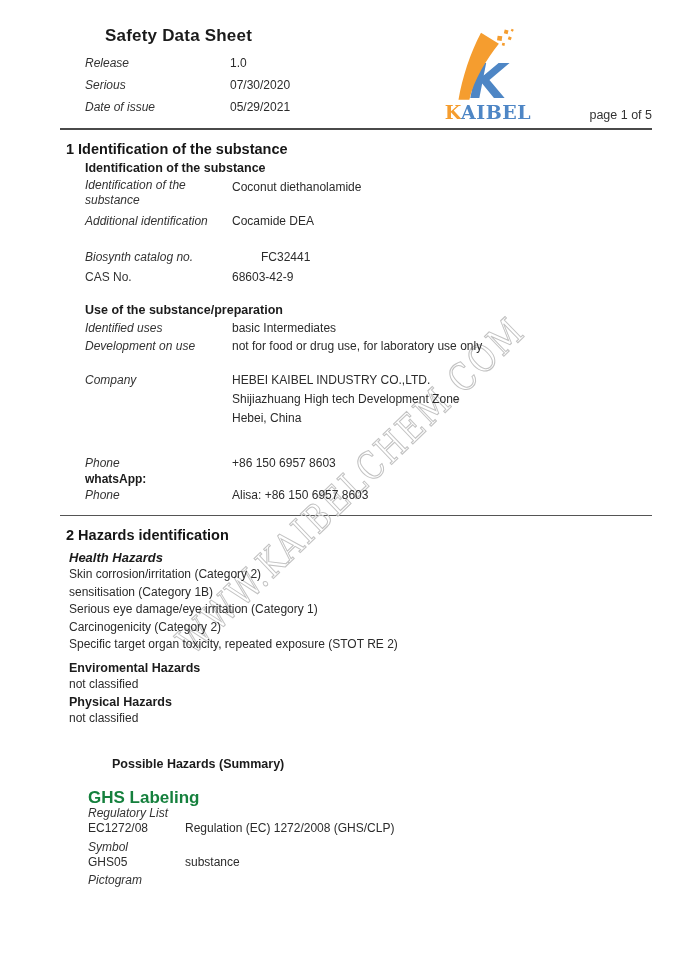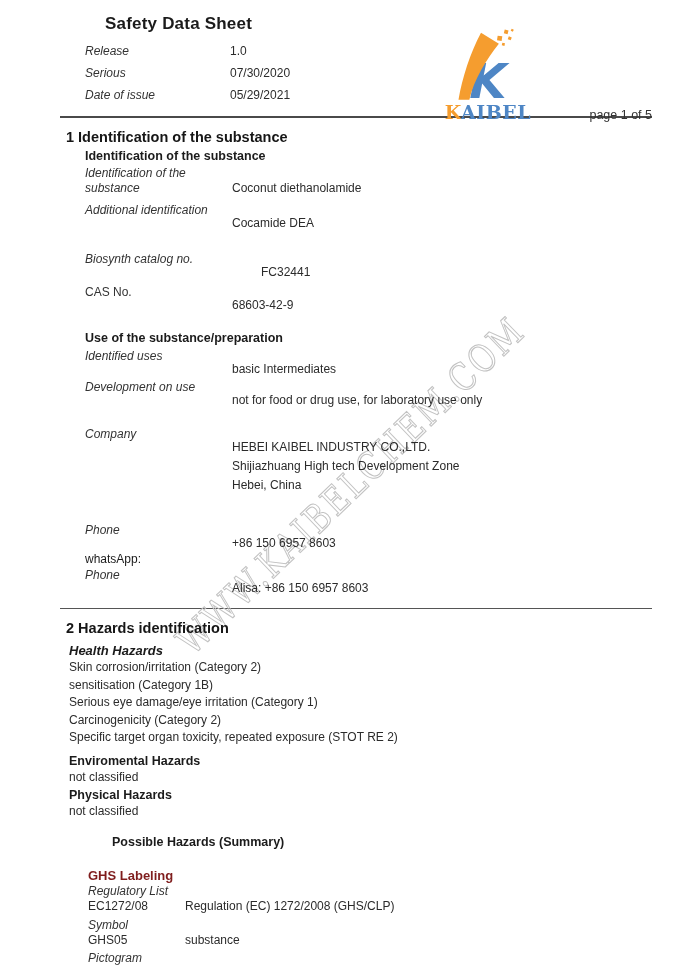--- a/index.html
+++ b/index.html
@@ -5,21 +5,21 @@
   html,body { margin:0; padding:0; background:#ffffff; }
   .page {
     position:relative;
     width:700px; height:980px;
     background:#ffffff;
     font-family:"Liberation Sans", sans-serif;
     color:#2e2e2e;
     overflow:hidden;
   }
   
-  .header { padding:14px 0 0 85px; }
+  .header { padding:26px 0 0 85px; }
   .doc-title {
     margin-left:20px;
     font-size:17px; font-weight:bold; color:#1b1b1b; letter-spacing:.2px;
     line-height:20px;
   }
   .meta { margin-top:6px; }
   .meta-row { display:flex; line-height:22px; font-size:12px; }
   .meta-row .lbl { width:145px; font-style:italic; color:#333; }
   .meta-row .val { color:#2b2b2b; }
   .rule1 { margin:10px 48px 0 60px; border-top:2px solid #4a4a4a; }
@@ -44,35 +44,35 @@
   .watermark { position:absolute; left:0; top:0; pointer-events:none; }
 
   
   .section { padding:10px 40px 0 66px; position:relative; }
   .sec-heading { font-size:14.5px; font-weight:bold; color:#161616; line-height:18px; }
   .indent { margin-left:19px; }
   .sub-heading { font-size:12.5px; font-weight:bold; color:#1b1b1b; line-height:16px; margin-top:2px; }
   .frow { display:flex; font-size:12px; line-height:18px; }
   .frow .lbl { width:147px; flex:none; font-style:italic; color:#333; }
   .frow .lbl.upright { font-style:normal; }
-  .frow .val { color:#2b2b2b;margin-top:13px; }
+  .frow .val { color:#2b2b2b; }
   .frow.two-line { margin-top:2px; }
   .two-line .lbl { line-height:15px; }
   .company-lines div { line-height:19px; }
-  .bold-label { font-weight:normal; font-style:normal; font-size:12px; line-height:14px; color:#1b1b1b; }
+  .bold-label { font-weight:bold; font-style:normal; font-size:12px; line-height:14px; color:#1b1b1b; }
 
   
   .hz { margin-left:3px; }
   .hz-subhead { font-size:13px; font-weight:bold; font-style:italic; color:#1b1b1b; line-height:16px; margin-left:3px; margin-top:6px; }
   .hz-item { font-size:12px; line-height:17.5px; color:#2b2b2b; }
   .hz-bold { font-size:12.5px; font-weight:bold; color:#1b1b1b; line-height:16px; margin-top:1px; }
   .hz-env { margin-top:6px; }
   .ghs-block { margin-left:22px; }
-  .possible-heading { font-size:12.5px; font-weight:bold; color:#1b1b1b; line-height:16px; margin-top:13px; margin-left:22px;padding-left:24px; }
-  .ghs-heading { font-size:13px; font-weight:bold; color:#7f1d1d; line-height:16px; margin-top:18px; margin-left:22px; }
+  .possible-heading { font-size:12.5px; font-weight:bold; color:#1b1b1b; line-height:16px; margin-top:28px; margin-left:22px;padding-left:24px; }
+  .ghs-heading { font-size:17px; font-weight:bold; color:#15803d; line-height:16px; margin-top:18px; margin-left:22px; }
   .ghs-lbl { font-size:12px; font-style:italic; color:#333; line-height:14px; }
   .ghs-row { display:flex; font-size:12px; line-height:16px; }
   .ghs-row .code { width:97px; flex:none; color:#2b2b2b; }
   .ghs-row .val { color:#2b2b2b; }
   .mt4 { margin-top:4px; }
   .mt3 { margin-top:3px; }
   .gap18 { margin-top:18px;gap:29px; }
   .gap16 { margin-top:16px; }
   .gap26 { margin-top:26px; }
   .gap2  { margin-top:2px; }

